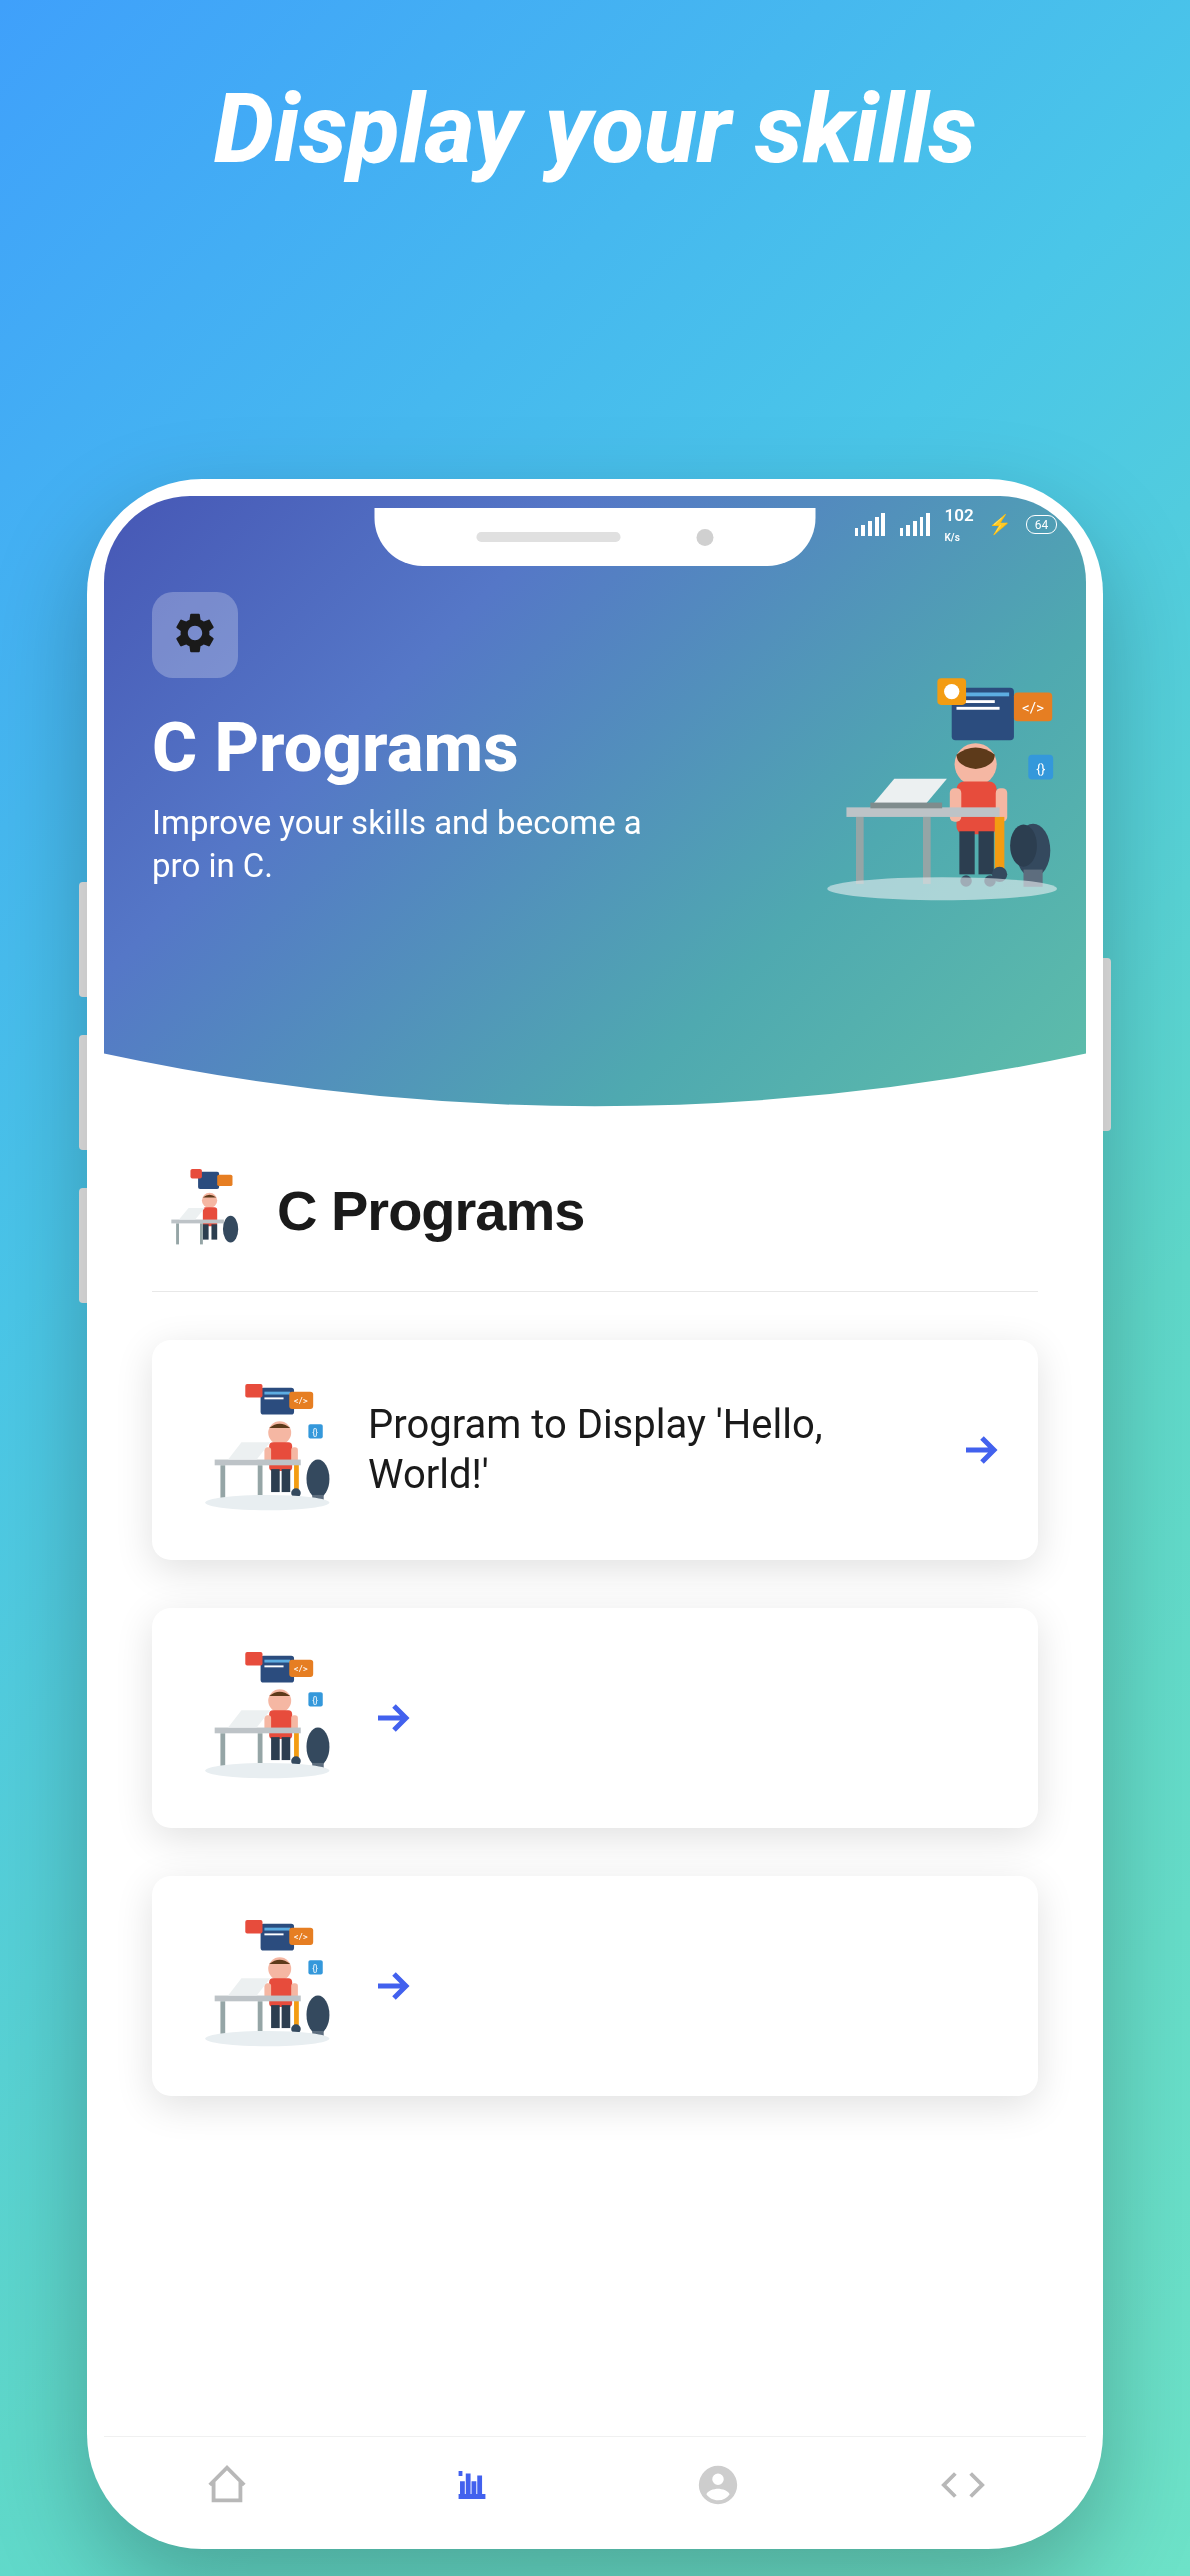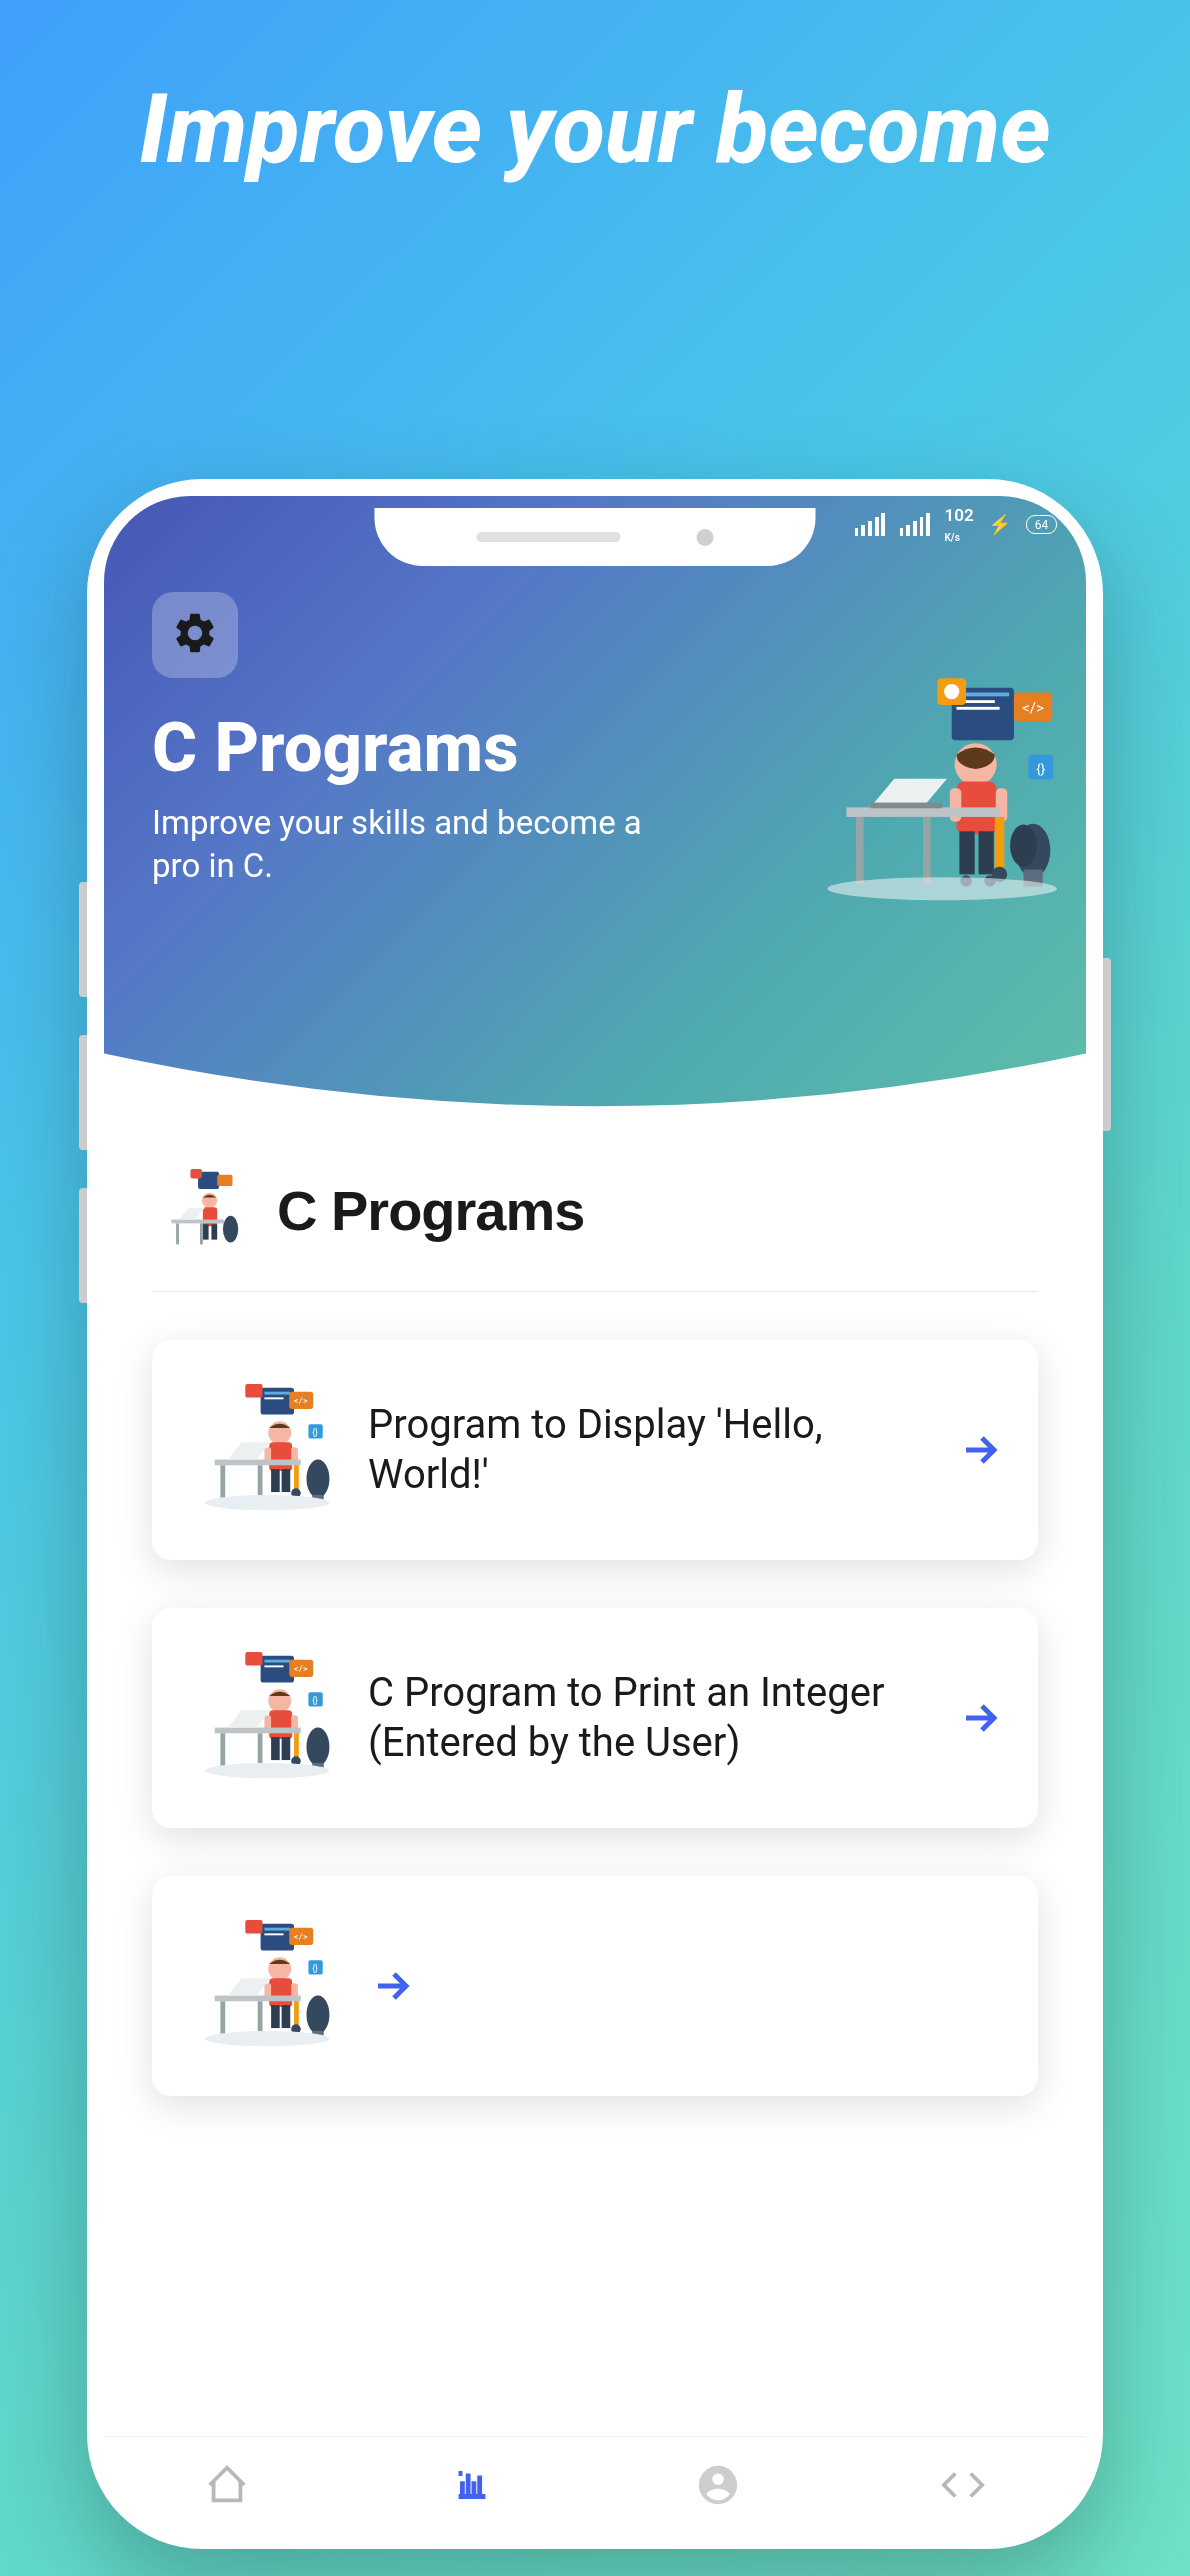--- a/index.html
+++ b/index.html
@@ -301,21 +301,21 @@
     
     .desk-svg {
       width: 100%;
       height: 100%;
     }
   </style>
 </head>
 <body>
 
 <div class="promo-title">
-  <span>Improve your become</span><br>
+  <span>Display your skills</span><br>
 </div>
 
 <div class="phone-wrapper">
   <div class="side-buttons">
     <div class="side-btn"></div>
     <div class="side-btn"></div>
     <div class="side-btn"></div>
   </div>
   <div class="side-btn-right"></div>
 
@@ -493,21 +493,20 @@
               <circle cx="115" cy="120" r="5" fill="#34495E"></circle>
               <rect x="30" y="85" width="90" height="6" fill="#BDC3C7"></rect>
               <rect x="36" y="91" width="5" height="36" fill="#95A5A6"></rect>
               <rect x="75" y="91" width="5" height="36" fill="#95A5A6"></rect>
               <path d="M44,85 L58,67 L88,67 L74,85 Z" fill="#ECF0F1"></path>
               <ellipse cx="138" cy="105" rx="12" ry="20" fill="#34495E"></ellipse>
               <rect x="132" y="122" width="12" height="10" fill="#5D6D7E"></rect>
               <ellipse cx="85" cy="130" rx="65" ry="8" fill="#E8EEF1"></ellipse>
             </svg>
           </div>
-          <div class="card-title">C Program to Print an Integer (Entered by the User)</div>
           <div class="arrow-icon">
             <svg viewBox="0 0 24 24" fill="none" stroke="currentColor" stroke-width="2.5">
               <path d="M5 12h14M13 6l6 6-6 6"></path>
             </svg>
           </div>
         </div>
 
         <div class="program-card">
           <div class="card-illustration">
             <svg class="desk-svg" viewBox="0 0 160 150">

